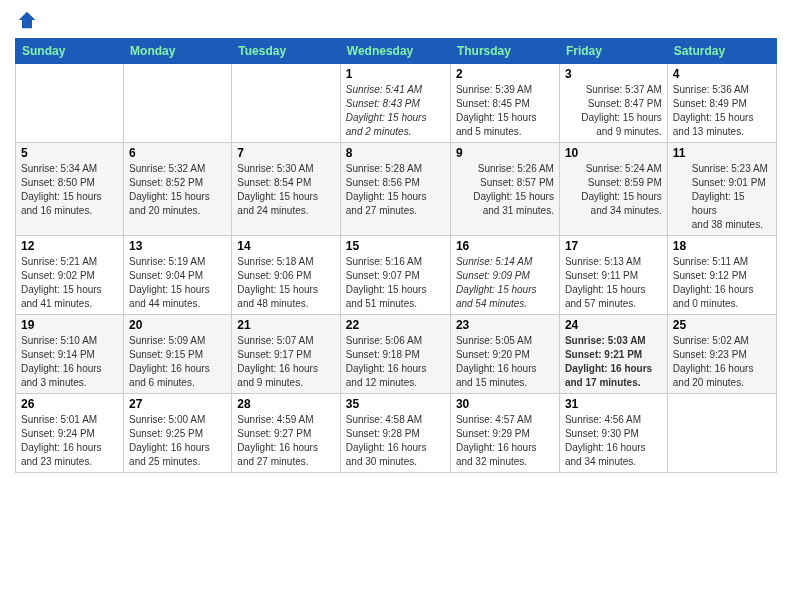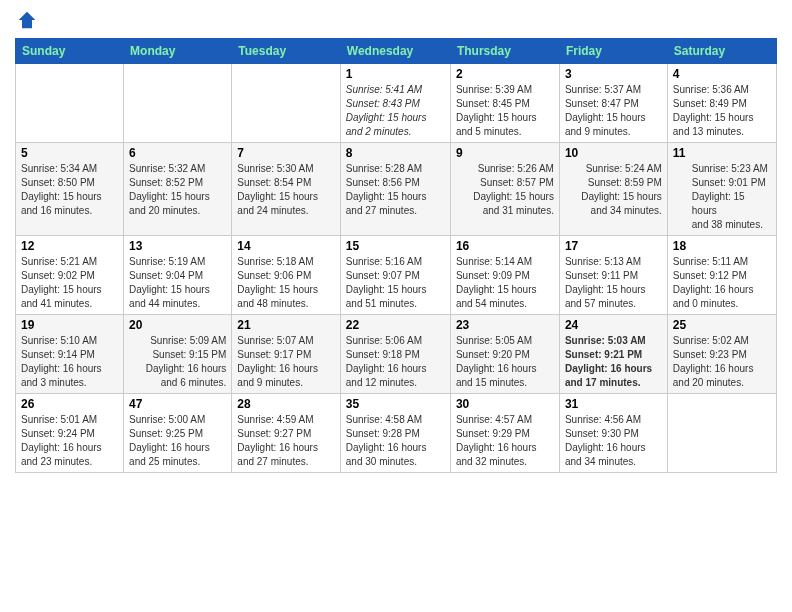--- a/index.html
+++ b/index.html
@@ -142,21 +142,21 @@
           </td>
           <td>
             <div class="day-number">2</div>
             <div class="day-info" style="white-space: pre-line;">Sunrise: 5:39 AM
 Sunset: 8:45 PM
 Daylight: 15 hours
 and 5 minutes.</div>
           </td>
           <td>
             <div class="day-number">3</div>
-            <div class="day-info" style="white-space: pre-line;">Sunrise: 5:37 AM
+            <div class="day-info" style="white-space: pre-line; text-align: right;">Sunrise: 5:37 AM
 Sunset: 8:47 PM
 Daylight: 15 hours
 and 9 minutes.</div>
           </td>
           <td>
             <div class="day-number">4</div>
             <div class="day-info" style="white-space: pre-line;">Sunrise: 5:36 AM
 Sunset: 8:49 PM
 Daylight: 15 hours
 and 13 minutes.</div>
@@ -237,21 +237,21 @@
           </td>
           <td>
             <div class="day-number">15</div>
             <div class="day-info" style="white-space: pre-line;">Sunrise: 5:16 AM
 Sunset: 9:07 PM
 Daylight: 15 hours
 and 51 minutes.</div>
           </td>
           <td>
             <div class="day-number">16</div>
-            <div class="day-info" style="white-space: pre-line;">Sunrise: 5:14 AM
+            <div class="day-info" style="white-space: pre-line; font-style: italic;">Sunrise: 5:14 AM
 Sunset: 9:09 PM
 Daylight: 15 hours
 and 54 minutes.</div>
           </td>
           <td>
             <div class="day-number">17</div>
             <div class="day-info" style="white-space: pre-line;">Sunrise: 5:13 AM
 Sunset: 9:11 PM
 Daylight: 15 hours
 and 57 minutes.</div>
@@ -267,21 +267,21 @@
         <tr>
           <td>
             <div class="day-number">19</div>
             <div class="day-info" style="white-space: pre-line;">Sunrise: 5:10 AM
 Sunset: 9:14 PM
 Daylight: 16 hours
 and 3 minutes.</div>
           </td>
           <td>
             <div class="day-number">20</div>
-            <div class="day-info" style="white-space: pre-line; text-align: right;">Sunrise: 5:09 AM
+            <div class="day-info" style="white-space: pre-line;">Sunrise: 5:09 AM
 Sunset: 9:15 PM
 Daylight: 16 hours
 and 6 minutes.</div>
           </td>
           <td>
             <div class="day-number">21</div>
             <div class="day-info" style="white-space: pre-line;">Sunrise: 5:07 AM
 Sunset: 9:17 PM
 Daylight: 16 hours
 and 9 minutes.</div>
@@ -317,21 +317,21 @@
         </tr>
         <tr>
           <td>
             <div class="day-number">26</div>
             <div class="day-info" style="white-space: pre-line;">Sunrise: 5:01 AM
 Sunset: 9:24 PM
 Daylight: 16 hours
 and 23 minutes.</div>
           </td>
           <td>
-            <div class="day-number">47</div>
+            <div class="day-number">27</div>
             <div class="day-info" style="white-space: pre-line;">Sunrise: 5:00 AM
 Sunset: 9:25 PM
 Daylight: 16 hours
 and 25 minutes.</div>
           </td>
           <td>
             <div class="day-number">28</div>
             <div class="day-info" style="white-space: pre-line;">Sunrise: 4:59 AM
 Sunset: 9:27 PM
 Daylight: 16 hours

